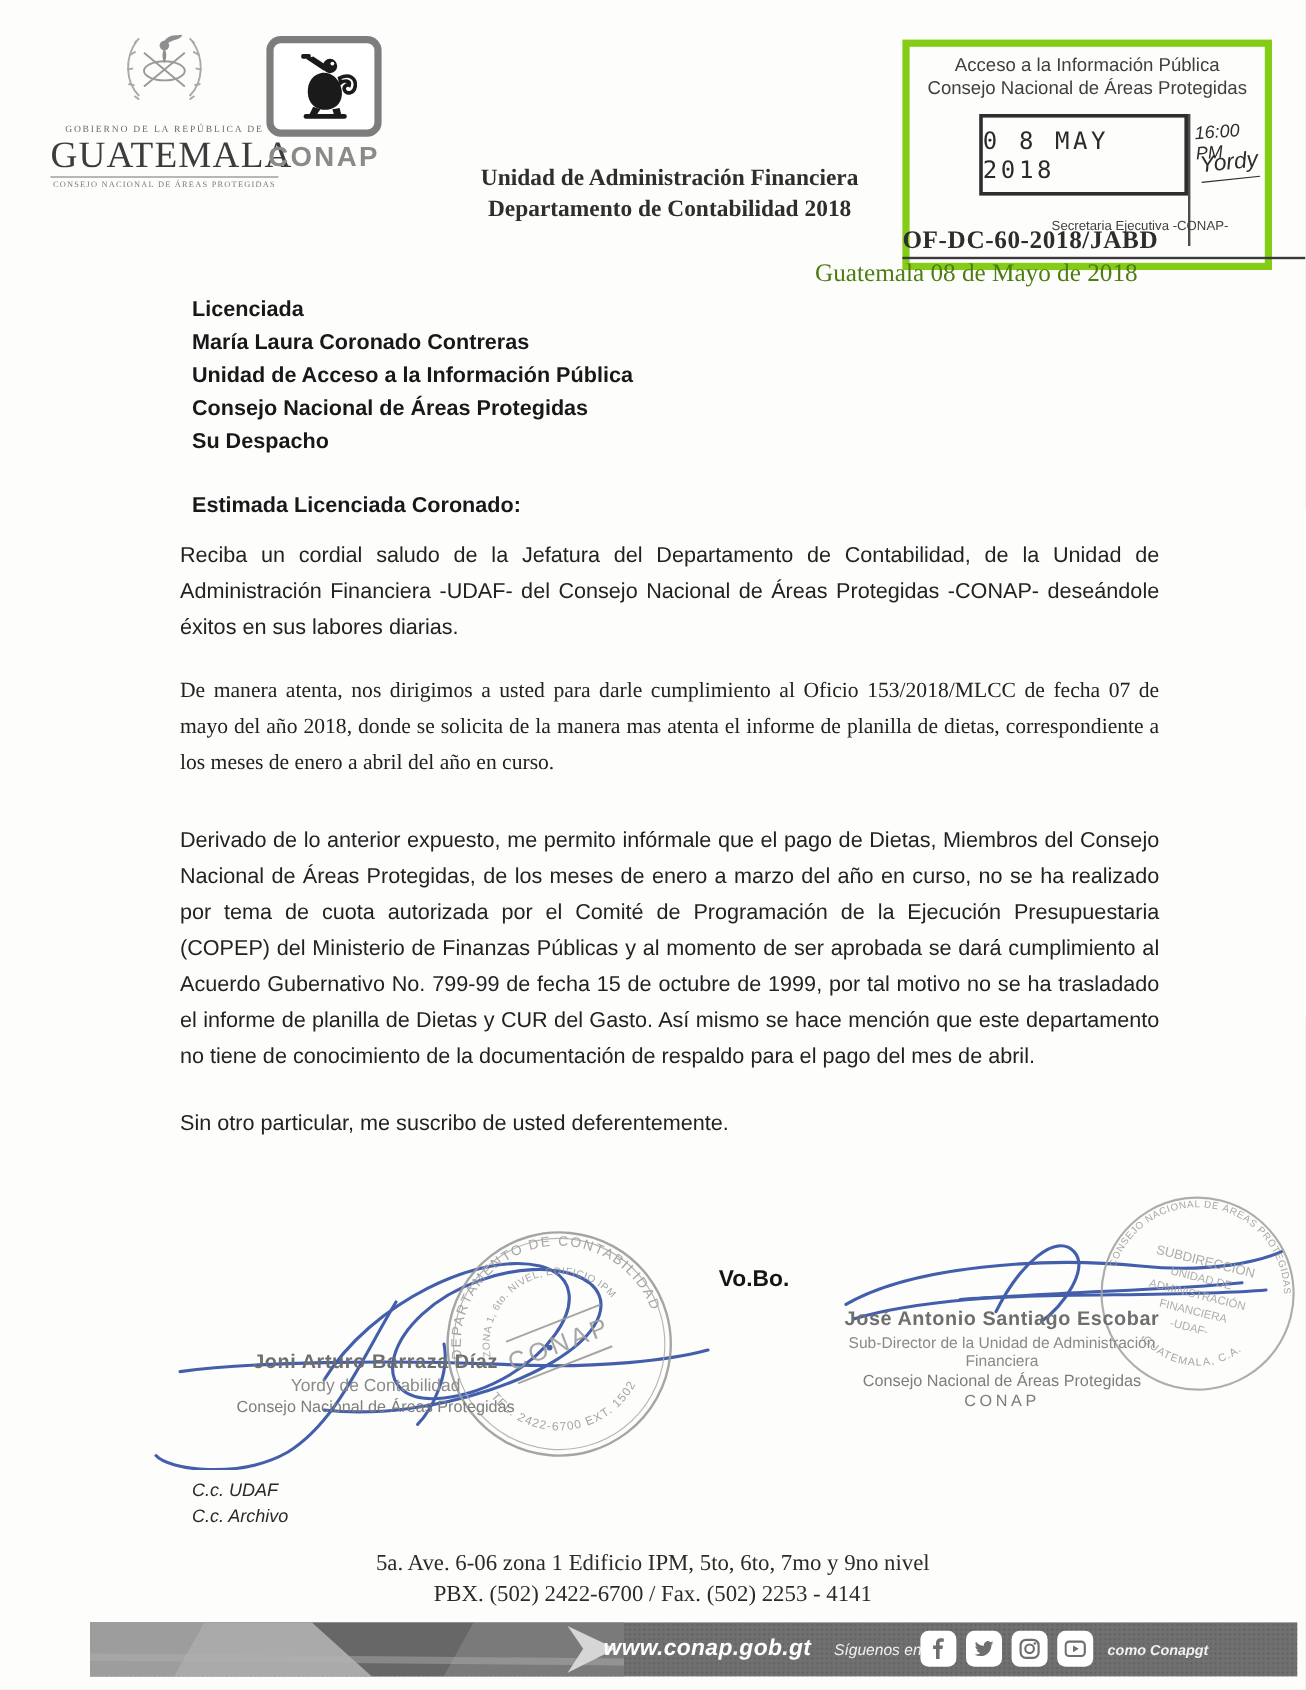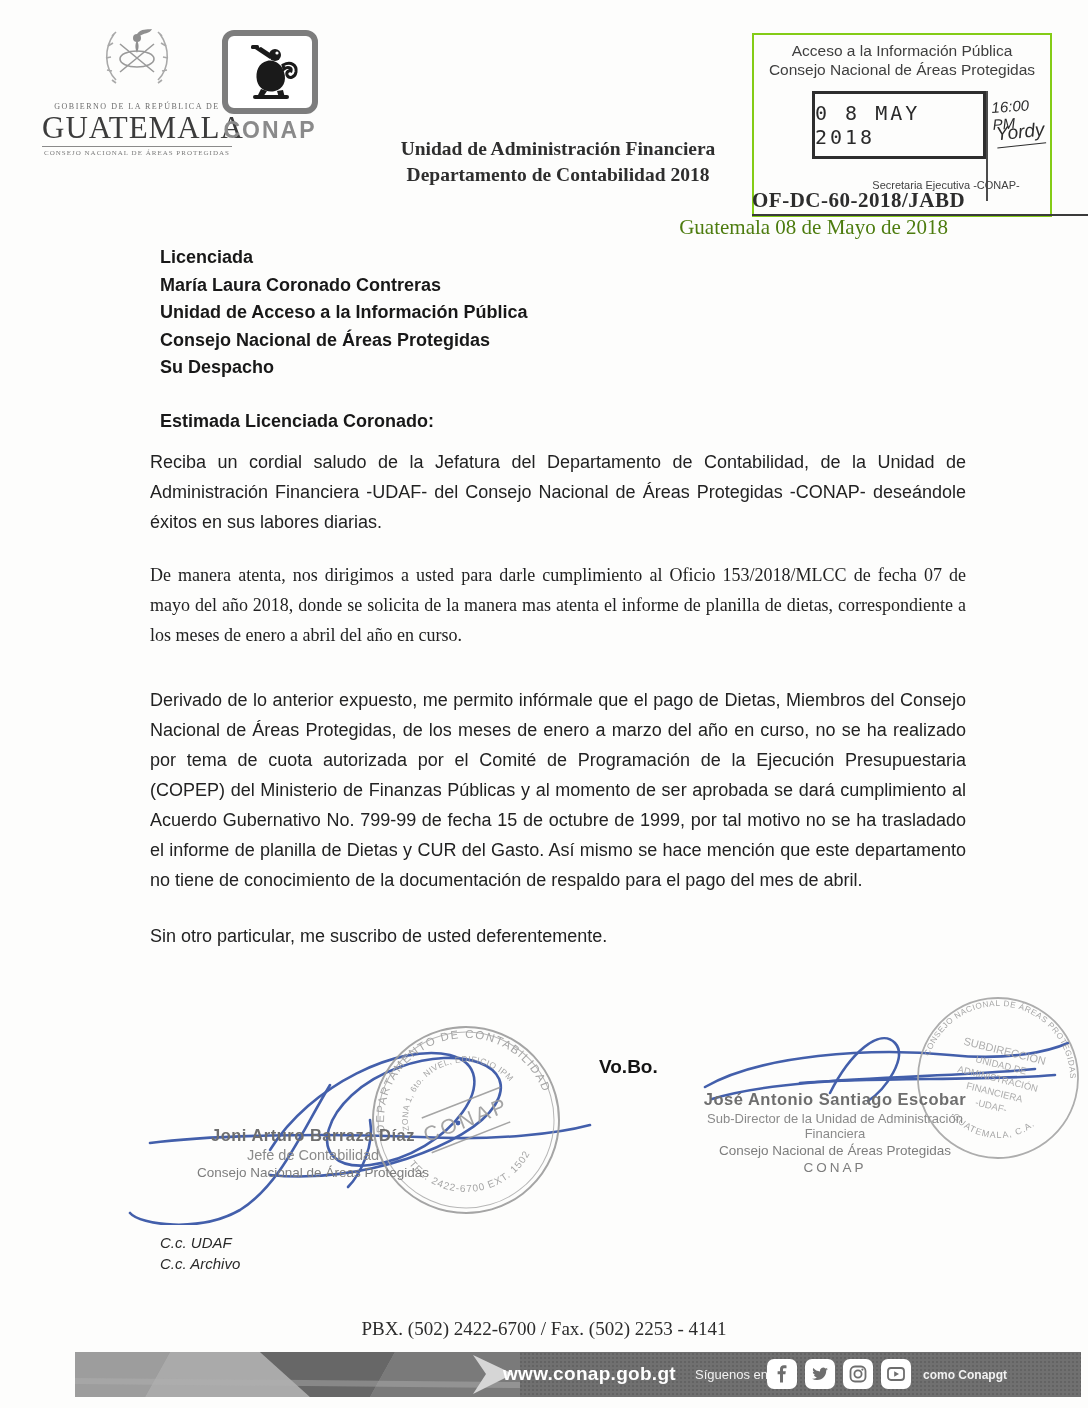--- a/index.html
+++ b/index.html
@@ -13,21 +13,21 @@
   .guate-crest{margin:0 auto;}
   .guate-top{font-family:"Liberation Serif",serif;font-size:8px;letter-spacing:1.5px;color:#6d6d6d;margin-top:2px;}
   .guate-main{font-family:"Liberation Serif",serif;font-size:31px;letter-spacing:1px;color:#3c3c3c;line-height:1;margin-top:1px;}
   .guate-bottom{font-family:"Liberation Serif",serif;font-size:7px;letter-spacing:1px;color:#7a7a7a;border-top:1px solid #8a8a8a;margin-top:3px;padding-top:2px;}
   .conap-logo{position:absolute;left:222px;top:30px;width:96px;text-align:center;}
   .conap-box{width:84px;height:72px;margin:0 auto;border:6px solid #7d7d7d;border-radius:12px;background:#fff;display:flex;align-items:center;justify-content:center;}
   .conap-word{font-size:23px;font-weight:bold;color:#8a8a8a;letter-spacing:2px;margin-top:3px;}
   .dept-header{position:absolute;left:368px;top:136px;width:380px;text-align:center;
     font-family:"Liberation Serif",serif;font-size:19.5px;font-weight:600;color:#2e2e2e;line-height:26px;}
   
-  .stamp{position:absolute;left:752px;top:33px;width:296px;height:180px;border:2px solid #84cc16;color:#3f3f3f;}
+  .stamp{position:absolute;left:752px;top:33px;width:296px;height:180px;border:6px solid #84cc16;color:#3f3f3f;}
   .stamp-line1{position:absolute;top:7px;width:100%;text-align:center;font-size:15.5px;}
   .stamp-line2{position:absolute;top:26px;width:100%;text-align:center;font-size:15.5px;}
   .stamp-datebox{position:absolute;left:58px;top:56px;width:168px;height:62px;border:3px solid #2e2e2e;
     display:flex;align-items:center;justify-content:flex-start;}
   .stamp-date{font-family:"DejaVu Sans Mono",monospace;font-size:20px;letter-spacing:3px;color:#2a2a2a;}
   .stamp-vline{position:absolute;left:232px;top:56px;width:0;height:110px;border-left:2px solid #4c4c4c;}
   .hand{font-style:italic;color:#2c2c2c;}
   .stamp-time{position:absolute;left:238px;top:62px;font-size:15px;transform:rotate(-4deg);}
   .stamp-signer{position:absolute;left:242px;top:86px;font-size:19px;transform:rotate(-6deg);border-bottom:1px solid #2c2c2c;padding-bottom:2px;}
   .stamp-footer{position:absolute;bottom:24px;width:100%;text-align:center;font-size:11px;padding-left:44px;}
@@ -49,21 +49,21 @@
   .sig-org{font-size:13.5px;color:#7d7d7d;margin-top:2px;}
   .vobo{position:absolute;left:599px;top:1056px;font-size:19px;font-weight:bold;color:#141414;}
   .sig-right-text{position:absolute;left:700px;top:1090px;width:270px;text-align:center;}
   .cc-block{position:absolute;left:160px;top:1232px;font-size:15px;font-weight:normal;font-style:italic;color:#2a2a2a;line-height:21px;}
   
   .addr{position:absolute;left:0;width:100%;text-align:center;font-family:"Liberation Serif",serif;color:#2b2b2b;}
   .addr1{top:1292px;font-size:19px;}
   .addr2{top:1318px;font-size:19px;}
   .footbar{position:absolute;left:75px;top:1352px;width:1006px;height:45px;
     background-color:#707070;
-    background-image:radial-gradient(#636363 1px, transparent 1px);background-size:4px 4px;}
+    background-image:radial-gradient(#636363 1px, transparent 1px);background-size:4px 4px;font-style:italic;}
   .mosaic{position:absolute;left:0;top:0;}
   .site{position:absolute;left:428px;top:11px;font-size:19px;font-weight:bold;color:#fff;letter-spacing:.3px;}
   .follow{position:absolute;left:620px;top:15px;font-size:13px;color:#f2f2f2;}
   .soc{position:absolute;top:7px;width:30px;height:30px;background:#fff;border-radius:7px;display:flex;align-items:center;justify-content:center;}
   .soc-fb{left:692px;} .soc-tw{left:730px;} .soc-ig{left:768px;} .soc-yt{left:806px;}
   .handle{position:absolute;left:848px;top:16px;font-size:12px;font-weight:bold;color:#f2f2f2;}
   .arc-text{fill:#9c9c9c;font-family:"Liberation Sans",sans-serif;}
 </style>
 </head>
 <body>
@@ -166,21 +166,21 @@
     <text class="arc-text" font-size="11.5" letter-spacing="1.5"><textPath href="#lst-top" startOffset="4%">DEPARTAMENTO DE CONTABILIDAD</textPath></text>
     <text class="arc-text" font-size="8.5" letter-spacing="0.5"><textPath href="#lst-inner" startOffset="3%">ZONA 1, 6to. NIVEL, EDIFICIO IPM</textPath></text>
     <text class="arc-text" font-size="10" letter-spacing="1"><textPath href="#lst-bot" startOffset="12%">TEL. 2422-6700 EXT. 1502</textPath></text>
     <line x1="58" y1="86" x2="142" y2="78" stroke="#9c9c9c" stroke-width="1.6"></line>
     <line x1="58" y1="122" x2="142" y2="114" stroke="#9c9c9c" stroke-width="1.6"></line>
     <text x="100" y="107" text-anchor="middle" class="arc-text" font-size="21" letter-spacing="3" transform="rotate(-5 100 100)">CONAP</text>
   </svg>
 
   <div class="sig-left-text">
     <div class="sig-name">Joni Arturo Barraza Díaz</div>
-    <div class="sig-title">Jefe de Contabilidad</div>
+    <div class="sig-title">Yordy de Contabilidad</div>
     <div class="sig-org">Consejo Nacional de Áreas Protegidas</div>
   </div>
 
   <div class="vobo">Vo.Bo.</div>
 
   <svg class="sig-svg" style="left:690px;top:1025px;" width="390" height="95" viewBox="0 0 390 95">
     <g stroke="#3a57a7" stroke-width="2.6" fill="none" stroke-linecap="round" opacity="0.95">
       <path d="M15 62 C70 30 180 22 260 30 C320 36 360 26 378 18"></path>
       <path d="M22 74 C100 50 250 54 345 44"></path>
       <path d="M140 68 C160 28 190 2 205 18 C218 32 196 64 178 76"></path>
@@ -210,20 +210,21 @@
     <div class="sig-title" style="font-size:13px;">Sub-Director de la Unidad de Administración Financiera</div>
     <div class="sig-org">Consejo Nacional de Áreas Protegidas</div>
     <div class="sig-org" style="letter-spacing:3px;">CONAP</div>
   </div>
 
   <div class="cc-block">
     <div>C.c. UDAF</div>
     <div>C.c. Archivo</div>
   </div>
 
+  <div class="addr addr1">5a. Ave. 6-06 zona 1 Edificio  IPM, 5to, 6to, 7mo y 9no  nivel</div>
   <div class="addr addr2">PBX. (502) 2422-6700 / Fax. (502) 2253 - 4141</div>
 
   <div class="footbar">
     <svg class="mosaic" width="445" height="45" viewBox="0 0 445 45">
       <rect x="0" y="0" width="445" height="45" fill="#8f8f8f"></rect>
       <polygon points="0,0 95,0 70,45 0,45" fill="#9d9d9d"></polygon>
       <polygon points="95,0 185,0 235,45 70,45" fill="#aaaaaa"></polygon>
       <polygon points="185,0 320,0 295,45 235,45" fill="#676767"></polygon>
       <polygon points="320,0 445,0 445,45 295,45" fill="#7a7a7a"></polygon>
       <polygon points="0,26 445,30 445,36 0,32" fill="#b2b2b2" opacity="0.45"></polygon>

